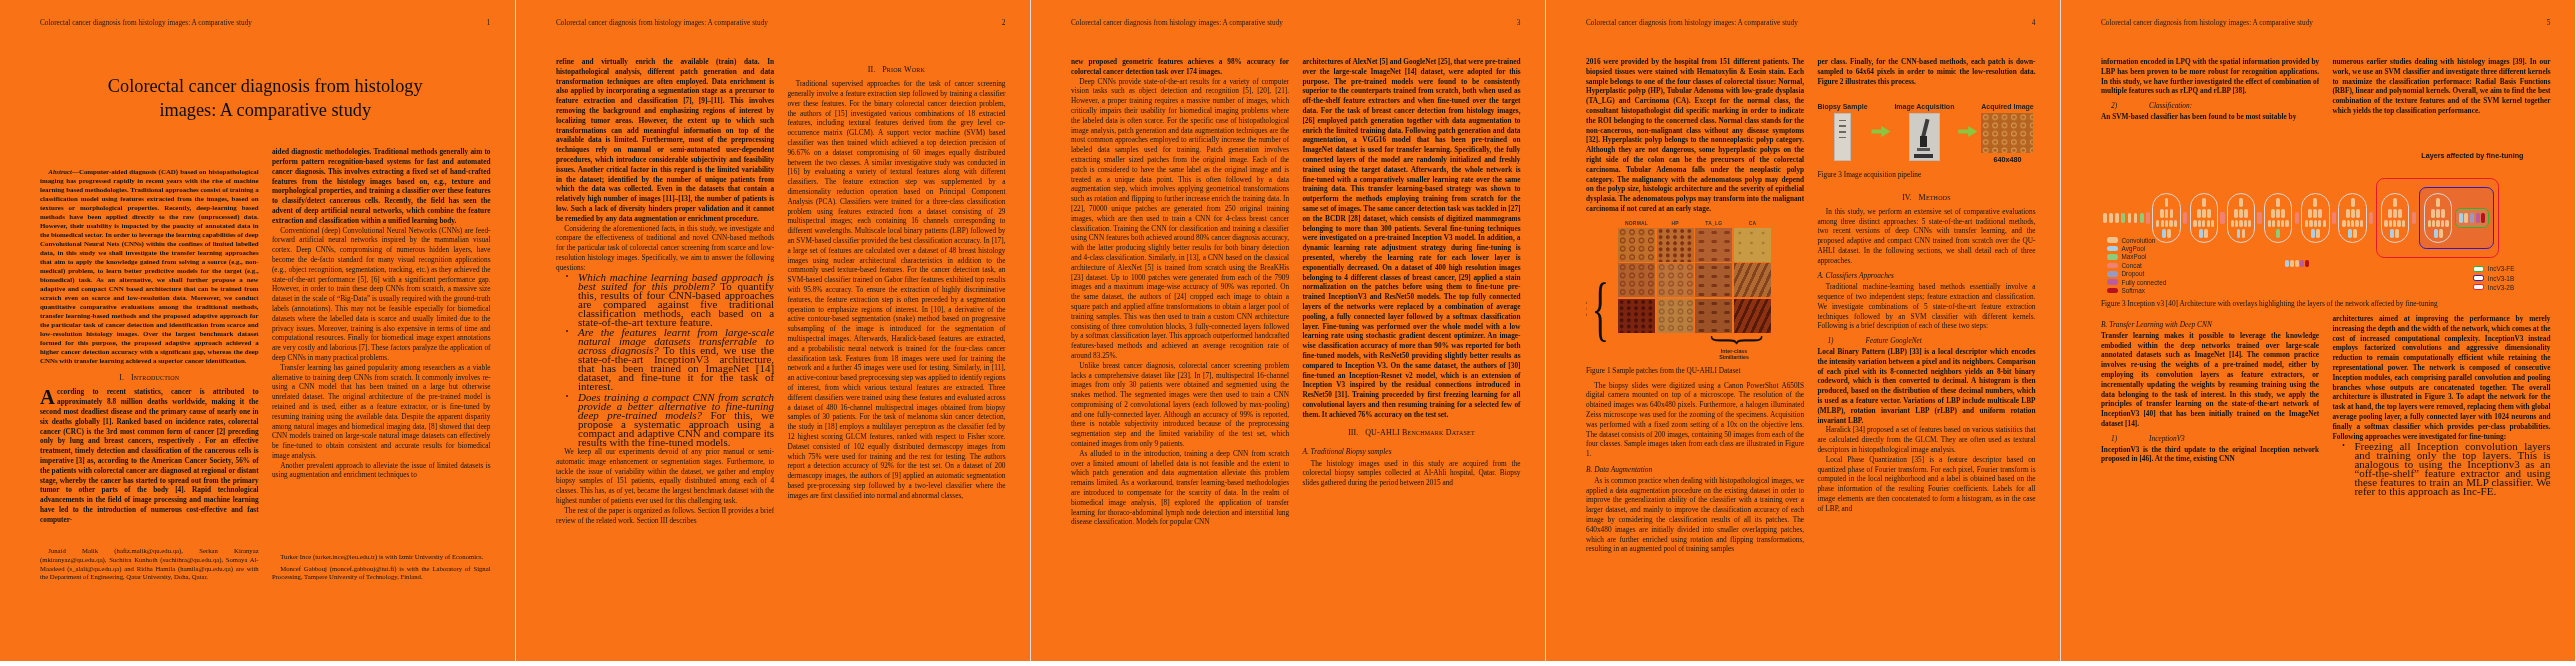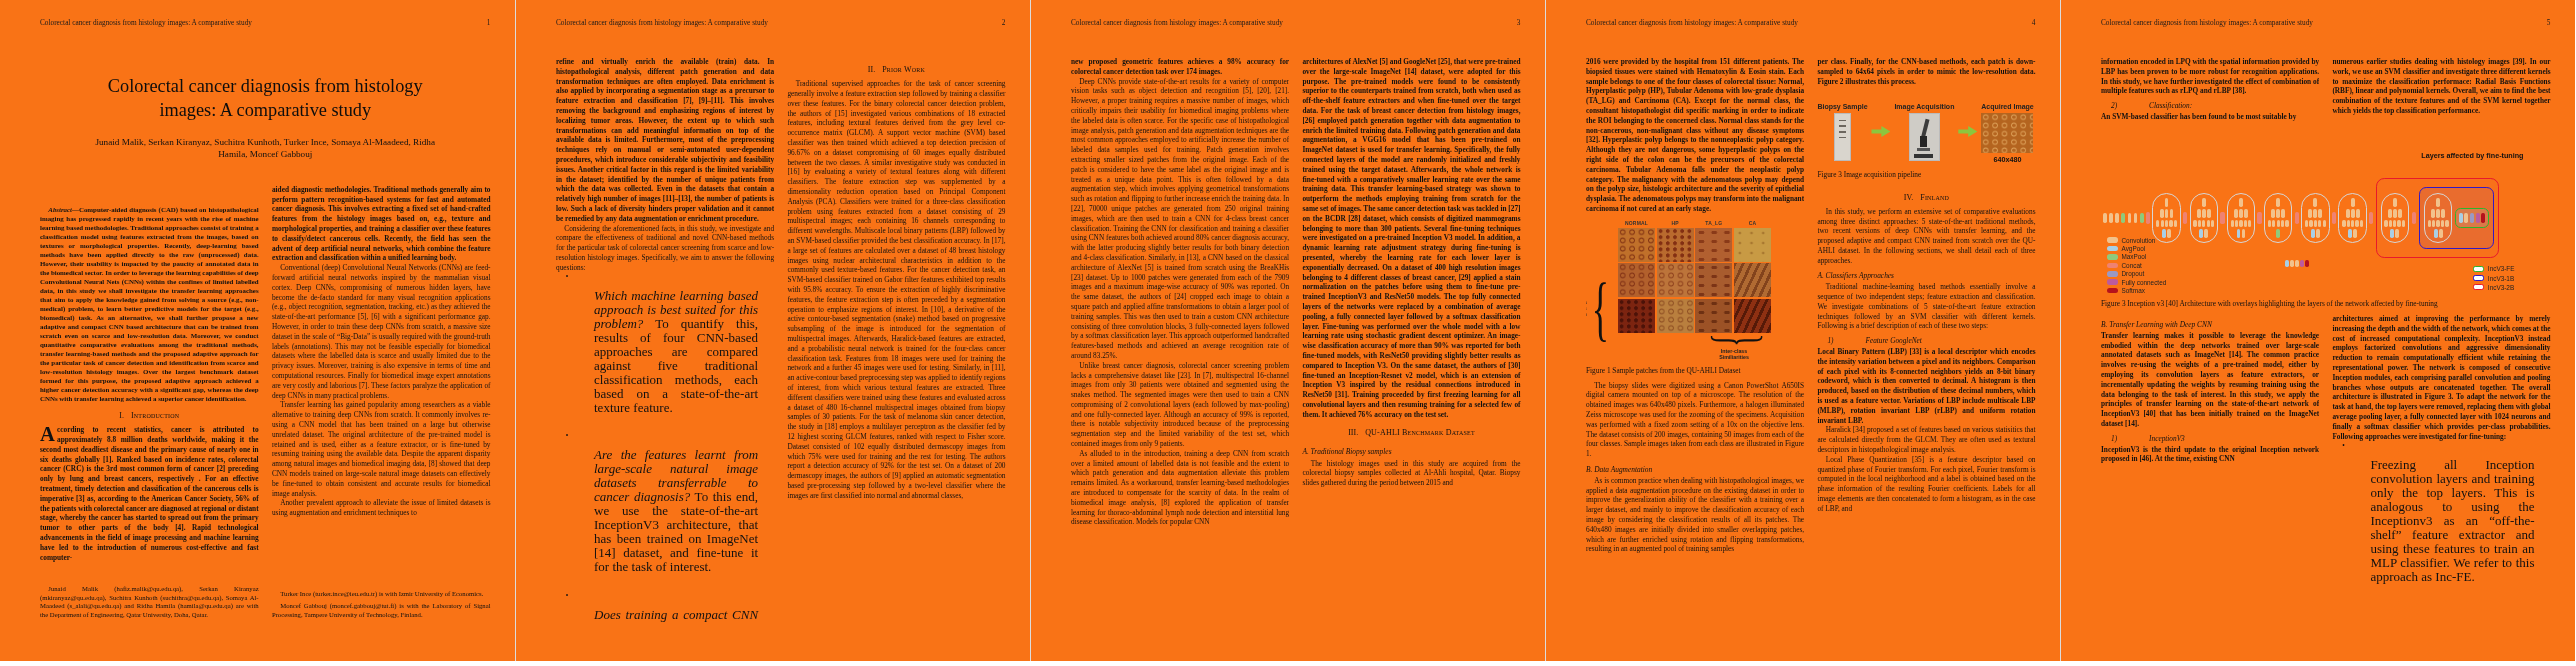--- a/index.html
+++ b/index.html
@@ -18,21 +18,21 @@
   .cont{text-indent:0;font-weight:bold;}
   .abstract{margin:20px 0 0;text-align:justify;font-size:6.9px;line-height:9px;font-weight:bold;text-indent:8.3px;}
   .ab-lead{font-style:italic;}
   .h1{display:flex;justify-content:center;gap:7px;font-size:8px;margin:8.3px 0 5px;}
   .h1l{font-variant:small-caps;letter-spacing:0.2px;}
   .h2{font-style:italic;font-size:7.4px;margin:5.6px 0 2.2px;}
   .h3{display:flex;gap:32px;font-style:italic;font-size:7.3px;margin:5px 0 1.7px 10px;}
   .drop .dropcap{float:left;font-size:20.6px;line-height:16.7px;padding:1.1px 2.2px 0 0;}
   .bullet{display:flex;margin:0.6px 0;}
   .bdot{width:22px;text-align:center;flex:none;font-size:7.2px;}
-  .bullet p{flex:1;margin:16px;text-align:justify;font-size:13px;line-height:14px;}
+  .bullet p{flex:1;margin:0;text-align:justify;font-size:11px;line-height:9px;}
   .bi{font-style:italic;}
   .footnote{margin:3.3px 0 0;font-size:6.7px;line-height:8.7px;text-align:justify;text-indent:8.3px;}
   .push{margin-top:auto;}
   .figcap{margin:4.4px 0 5.6px;font-size:7.3px;text-align:left;}
   
   .fig1{display:flex;margin:6.7px 0 1.1px;}
   .f1left{width:32px;flex:none;display:flex;align-items:center;justify-content:flex-end;margin-top:49px;height:78px;}
   .f1lab{font:bold 5.3px "Liberation Sans",sans-serif;text-align:right;color:#222;line-height:6.1px;}
   .f1brace{font-size:72px;line-height:72px;transform:scaleX(.5);display:inline-block;margin-left:-3.3px;color:#111;}
   .f1main{flex:none;}
@@ -81,21 +81,20 @@
 
 <main class="canvas" id="canvas">
     <div class="page">
       <div class="pg-header">
         <span class="ph-title">Colorectal cancer diagnosis from histology images: A comparative study</span>
         <span class="ph-num">1</span>
       </div>
       <div class="pg-body">
         <div class="titleblock">
           <div class="doc-title">Colorectal cancer diagnosis from histology images: A comparative study</div>
-          <div class="doc-authors">Junaid Malik, Serkan Kiranyaz, Suchitra Kunhoth, Turker Ince, Somaya Al-Maadeed, Ridha Hamila, Moncef Gabbouj</div>
         </div>
         <div class="cols" style="height: 435px;">
           <div class="col">
             <p class="abstract"><span class="ab-lead">Abstract</span><span>—Computer-aided diagnosis (CAD) based on histopathological imaging has progressed rapidly in recent years with the rise of machine learning based methodologies. Traditional approaches consist of training a classification model using features extracted from the images, based on textures or morphological properties. Recently, deep-learning based methods have been applied directly to the raw (unprocessed) data. However, their usability is impacted by the paucity of annotated data in the biomedical sector. In order to leverage the learning capabilities of deep Convolutional Neural Nets (CNNs) within the confines of limited labelled data, in this study we shall investigate the transfer learning approaches that aim to apply the knowledge gained from solving a source (e.g., non-medical) problem, to learn better predictive models for the target (e.g., biomedical) task. As an alternative, we shall further propose a new adaptive and compact CNN based architecture that can be trained from scratch even on scarce and low-resolution data. Moreover, we conduct quantitative comparative evaluations among the traditional methods, transfer learning-based methods and the proposed adaptive approach for the particular task of cancer detection and identification from scarce and low-resolution histology images. Over the largest benchmark dataset formed for this purpose, the proposed adaptive approach achieved a higher cancer detection accuracy with a significant gap, whereas the deep CNNs with transfer learning achieved a superior cancer identification.</span></p>
             <div class="h1">
               <span class="h1n">I.</span>
               <span class="h1l">Introduction</span>
             </div>
             <p class="para cont drop"><span class="dropcap">A</span><span>ccording to recent statistics, cancer is attributed to approximately 8.8 million deaths worldwide, making it the second most deadliest disease and the primary cause of nearly one in six deaths globally [1]. Ranked based on incidence rates, colorectal cancer (CRC) is the 3rd most common form of cancer [2] preceding only by lung and breast cancers, respectively . For an effective treatment, timely detection and classification of the cancerous cells is imperative [3] as, according to the American Cancer Society, 56% of the patients with colorectal cancer are diagnosed at regional or distant stage, whereby the cancer has started to spread out from the primary tumor to other parts of the body [4]. Rapid technological advancements in the field of image processing and machine learning have led to the introduction of numerous cost-effective and fast computer-</span></p>
             <p class="footnote push">Junaid Malik (hafiz.malik@qu.edu.qa), Serkan Kiranyaz (mkiranyaz@qu.edu.qa), Suchitra Kunhoth (suchithra@qu.edu.qa), Somaya Al-Maadeed (s_alali@qu.edu.qa) and Ridha Hamila (hamila@qu.edu.qa) are with the Department of Engineering, Qatar University, Doha, Qatar.</p>
@@ -120,21 +119,21 @@
         <div class="cols" style="height: 565px;">
           <div class="col">
             <p class="para cont">refine and virtually enrich the available (train) data. In histopathological analysis, different patch generation and data transformation techniques are often employed. Data enrichment is also applied by incorporating a segmentation stage as a precursor to feature extraction and classification [7], [9]–[11]. This involves removing the background and emphasizing regions of interest by localizing tumor areas. However, the extent up to which such transformations can add meaningful information on top of the available data is limited. Furthermore, most of the preprocessing techniques rely on manual or semi-automated user-dependent procedures, which introduce considerable subjectivity and feasibility issues. Another critical factor in this regard is the limited variability in the dataset; identified by the number of unique patients from which the data was collected. Even in the datasets that contain a relatively high number of images [11]–[13], the number of patients is low. Such a lack of diversity hinders proper validation and it cannot be remedied by any data augmentation or enrichment procedure.</p>
             <p class="para">Considering the aforementioned facts, in this study, we investigate and compare the effectiveness of traditional and novel CNN-based methods for the particular task of colorectal cancer screening from scarce and low-resolution histology images. Specifically, we aim to answer the following questions:</p>
             <div class="bullet">
               <span class="bdot">•</span>
               <p><span class="bi">Which machine learning based approach is best suited for this problem?</span><span> To quantify this, results of four CNN-based approaches are compared against five traditional classification methods, each based on a state-of-the-art texture feature.</span></p>
             </div>
             <div class="bullet">
               <span class="bdot">•</span>
-              <p><span class="bi">Are the features learnt from large-scale natural image datasets transferrable to cancer diagnosis?</span><span> To this end, we use the state-of-the-art InceptionV3 architecture, that has been trained on ImageNet [14] dataset, and fine-tune it for the task of interest.</span></p>
+              <p><span class="bi">Are the features learnt from large-scale natural image datasets transferrable to across diagnosis?</span><span> To this end, we use the state-of-the-art InceptionV3 architecture, that has been trained on ImageNet [14] dataset, and fine-tune it for the task of interest.</span></p>
             </div>
             <div class="bullet">
               <span class="bdot">•</span>
               <p><span class="bi">Does training a compact CNN from scratch provide a better alternative to fine-tuning deep pre-trained models?</span><span> For this, we propose a systematic approach using a compact and adaptive CNN and compare its results with the fine-tuned models.</span></p>
             </div>
             <p class="para">We keep all our experiments devoid of any prior manual or semi-automatic image enhancement or segmentation stages. Furthermore, to tackle the issue of variability within the dataset, we gather and employ biopsy samples of 151 patients, equally distributed among each of 4 classes. This has, as of yet, became the largest benchmark dataset with the highest number of patients ever used for this challenging task.</p>
             <p class="para">The rest of the paper is organized as follows. Section II provides a brief review of the related work. Section III describes</p>
           </div>
           <div class="col">
             <div class="h1">
@@ -249,21 +248,21 @@
               <div class="f2arrow"></div>
               <div class="f2step">
                 <div class="f2lab">Acquired Image</div>
                 <div class="f2acq" style="background-color: rgb(180, 100, 31); background-image: radial-gradient(circle, rgba(0, 0, 0, 0) 1.4px, rgb(224, 164, 92) 2.2px, rgba(0, 0, 0, 0) 3.3px); background-size: 9.4px 8.3px;"></div>
                 <div class="f2size">640x480</div>
               </div>
             </div>
             <p class="figcap">Figure 3 Image acquisition pipeline</p>
             <div class="h1">
               <span class="h1n">IV.</span>
-              <span class="h1l">Finland</span>
+              <span class="h1l">Methods</span>
             </div>
             <p class="para">In this study, we perform an extensive set of comparative evaluations among three distinct approaches: 5 state-of-the-art traditional methods, two recent versions of deep CNNs with transfer learning, and the proposed adaptive and compact CNN trained from scratch over the QU-AHLI dataset. In the following sections, we shall detail each of three approaches.</p>
             <div class="h2">A. Classifiers Approaches</div>
             <p class="para">Traditional machine-learning based methods essentially involve a sequence of two independent steps; feature extraction and classification. We investigate combinations of 5 state-of-the-art feature extraction techniques followed by an SVM classifier with different kernels. Following is a brief description of each of these two steps:</p>
             <div class="h3">
               <span>1)</span>
               <span>Feature GoogleNet</span>
             </div>
             <p class="para cont">Local Binary Pattern (LBP) [33] is a local descriptor which encodes the intensity variation between a pixel and its neighbors. Comparison of each pixel with its 8-connected neighbors yields an 8-bit binary codeword, which is then converted to decimal. A histogram is then produced, based on the distribution of these decimal numbers, which is used as a feature vector. Variations of LBP include multiscale LBP (MLBP), rotation invariant LBP (rLBP) and uniform rotation invariant LBP.</p>
             <p class="para">Haralick [34] proposed a set of features based on various statisitics that are calculated directly from the GLCM. They are often used as textural descriptors in histopathological image analysis.</p>

